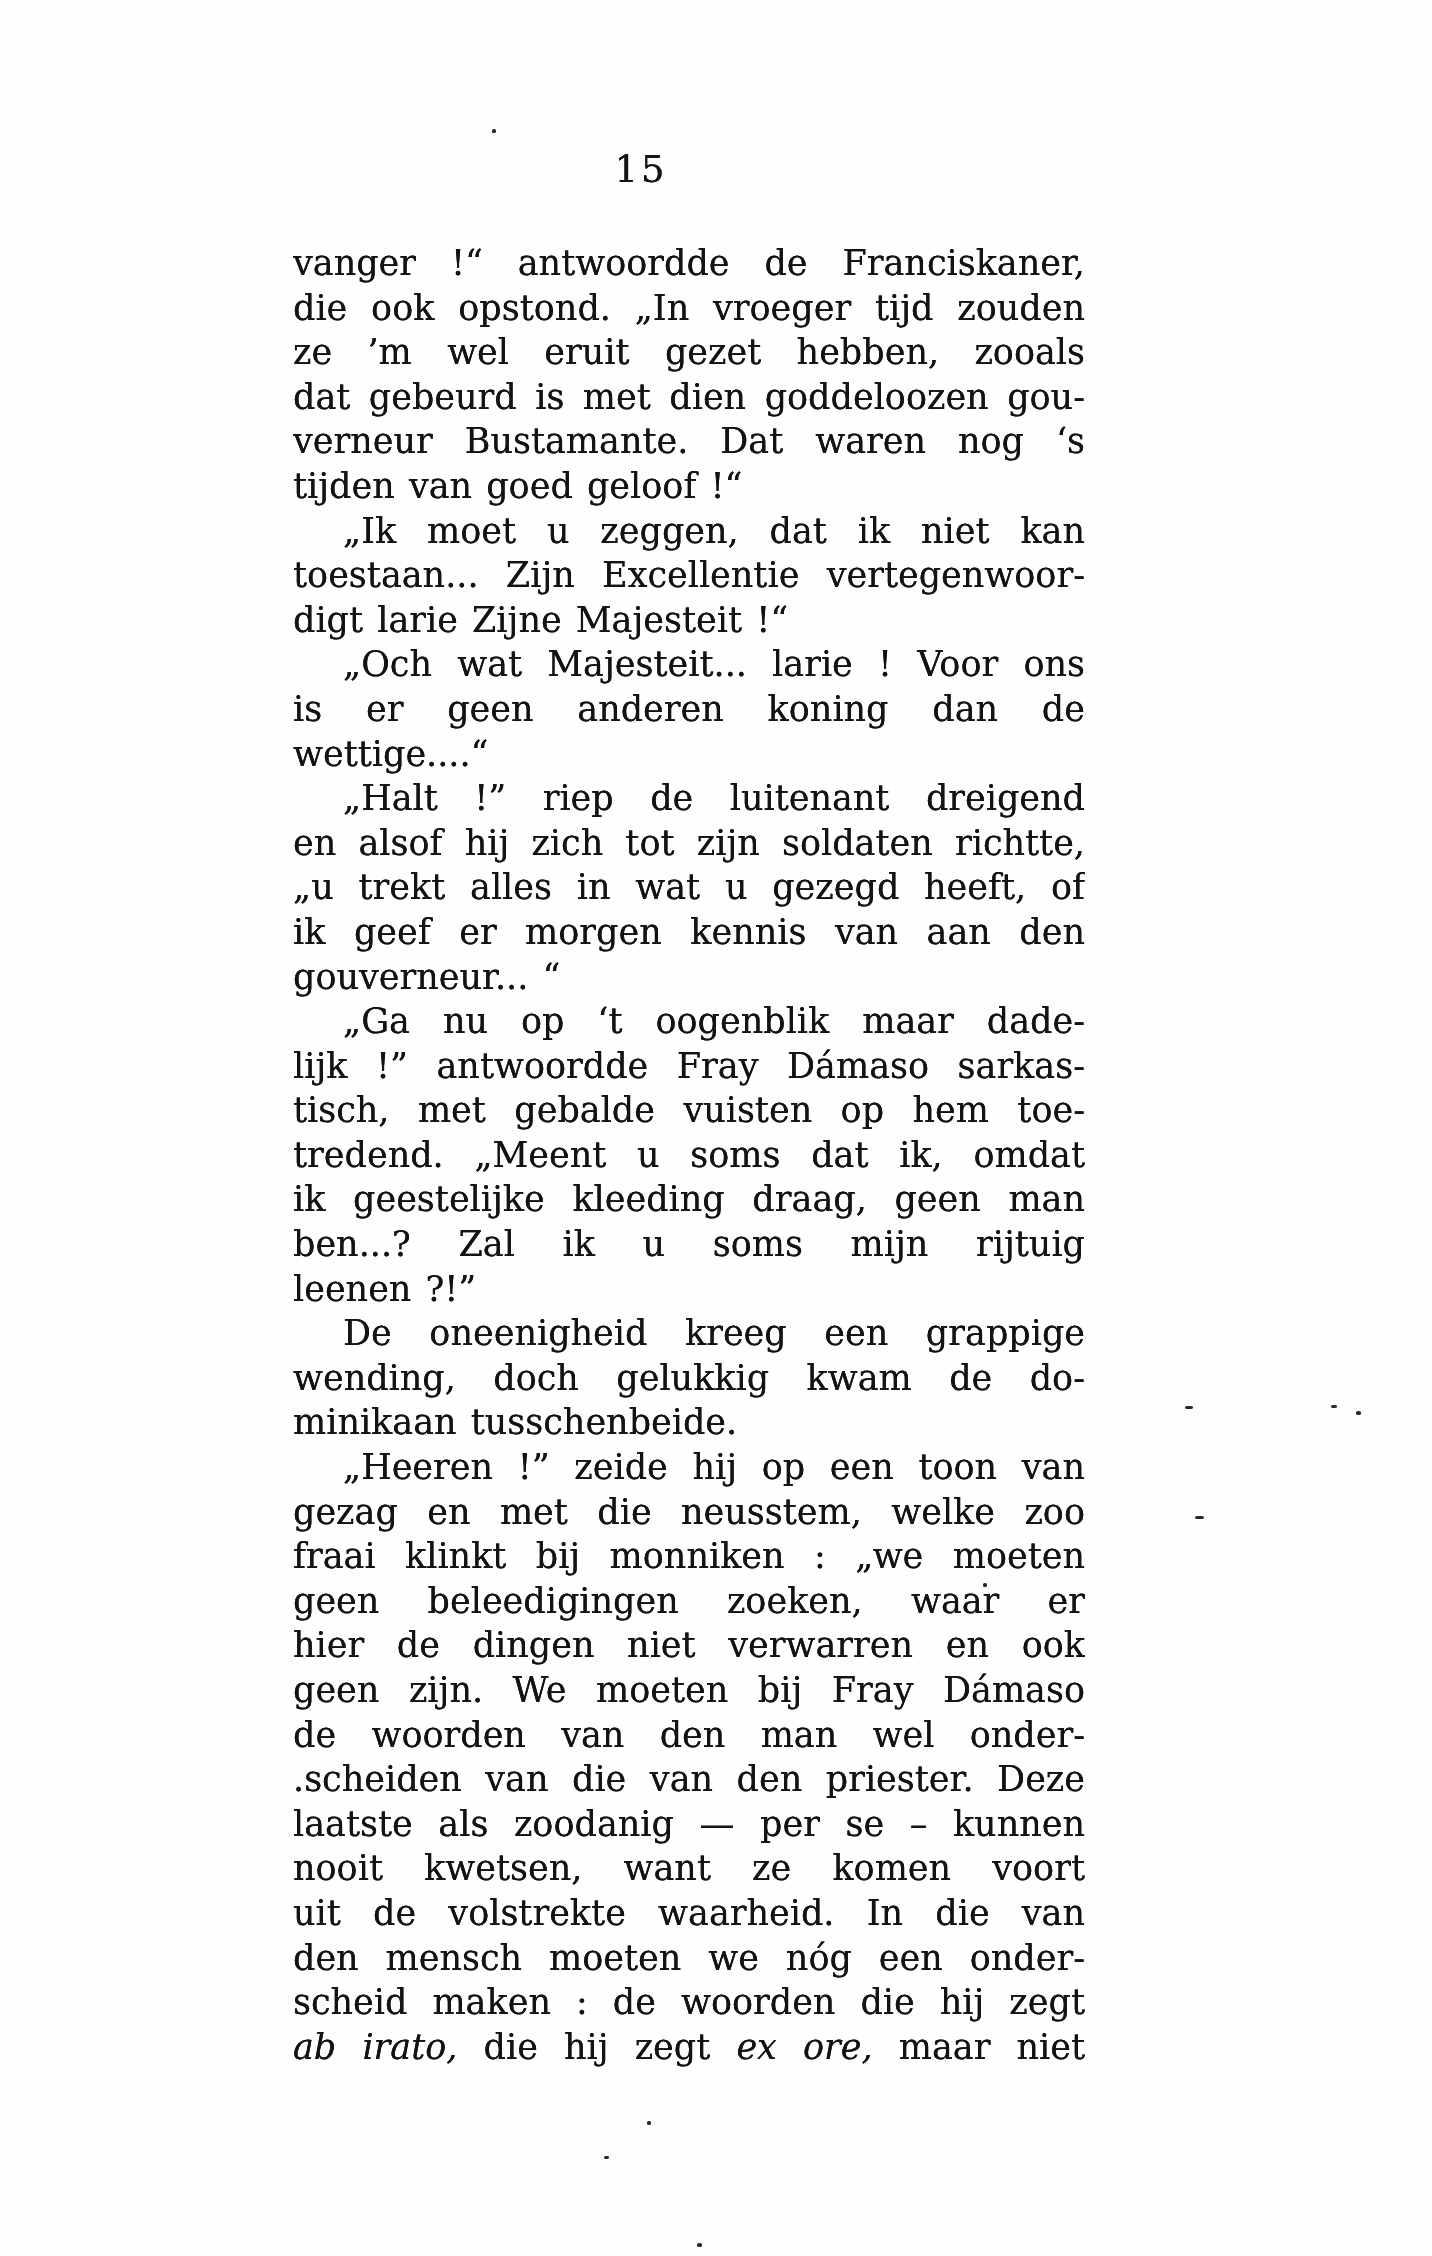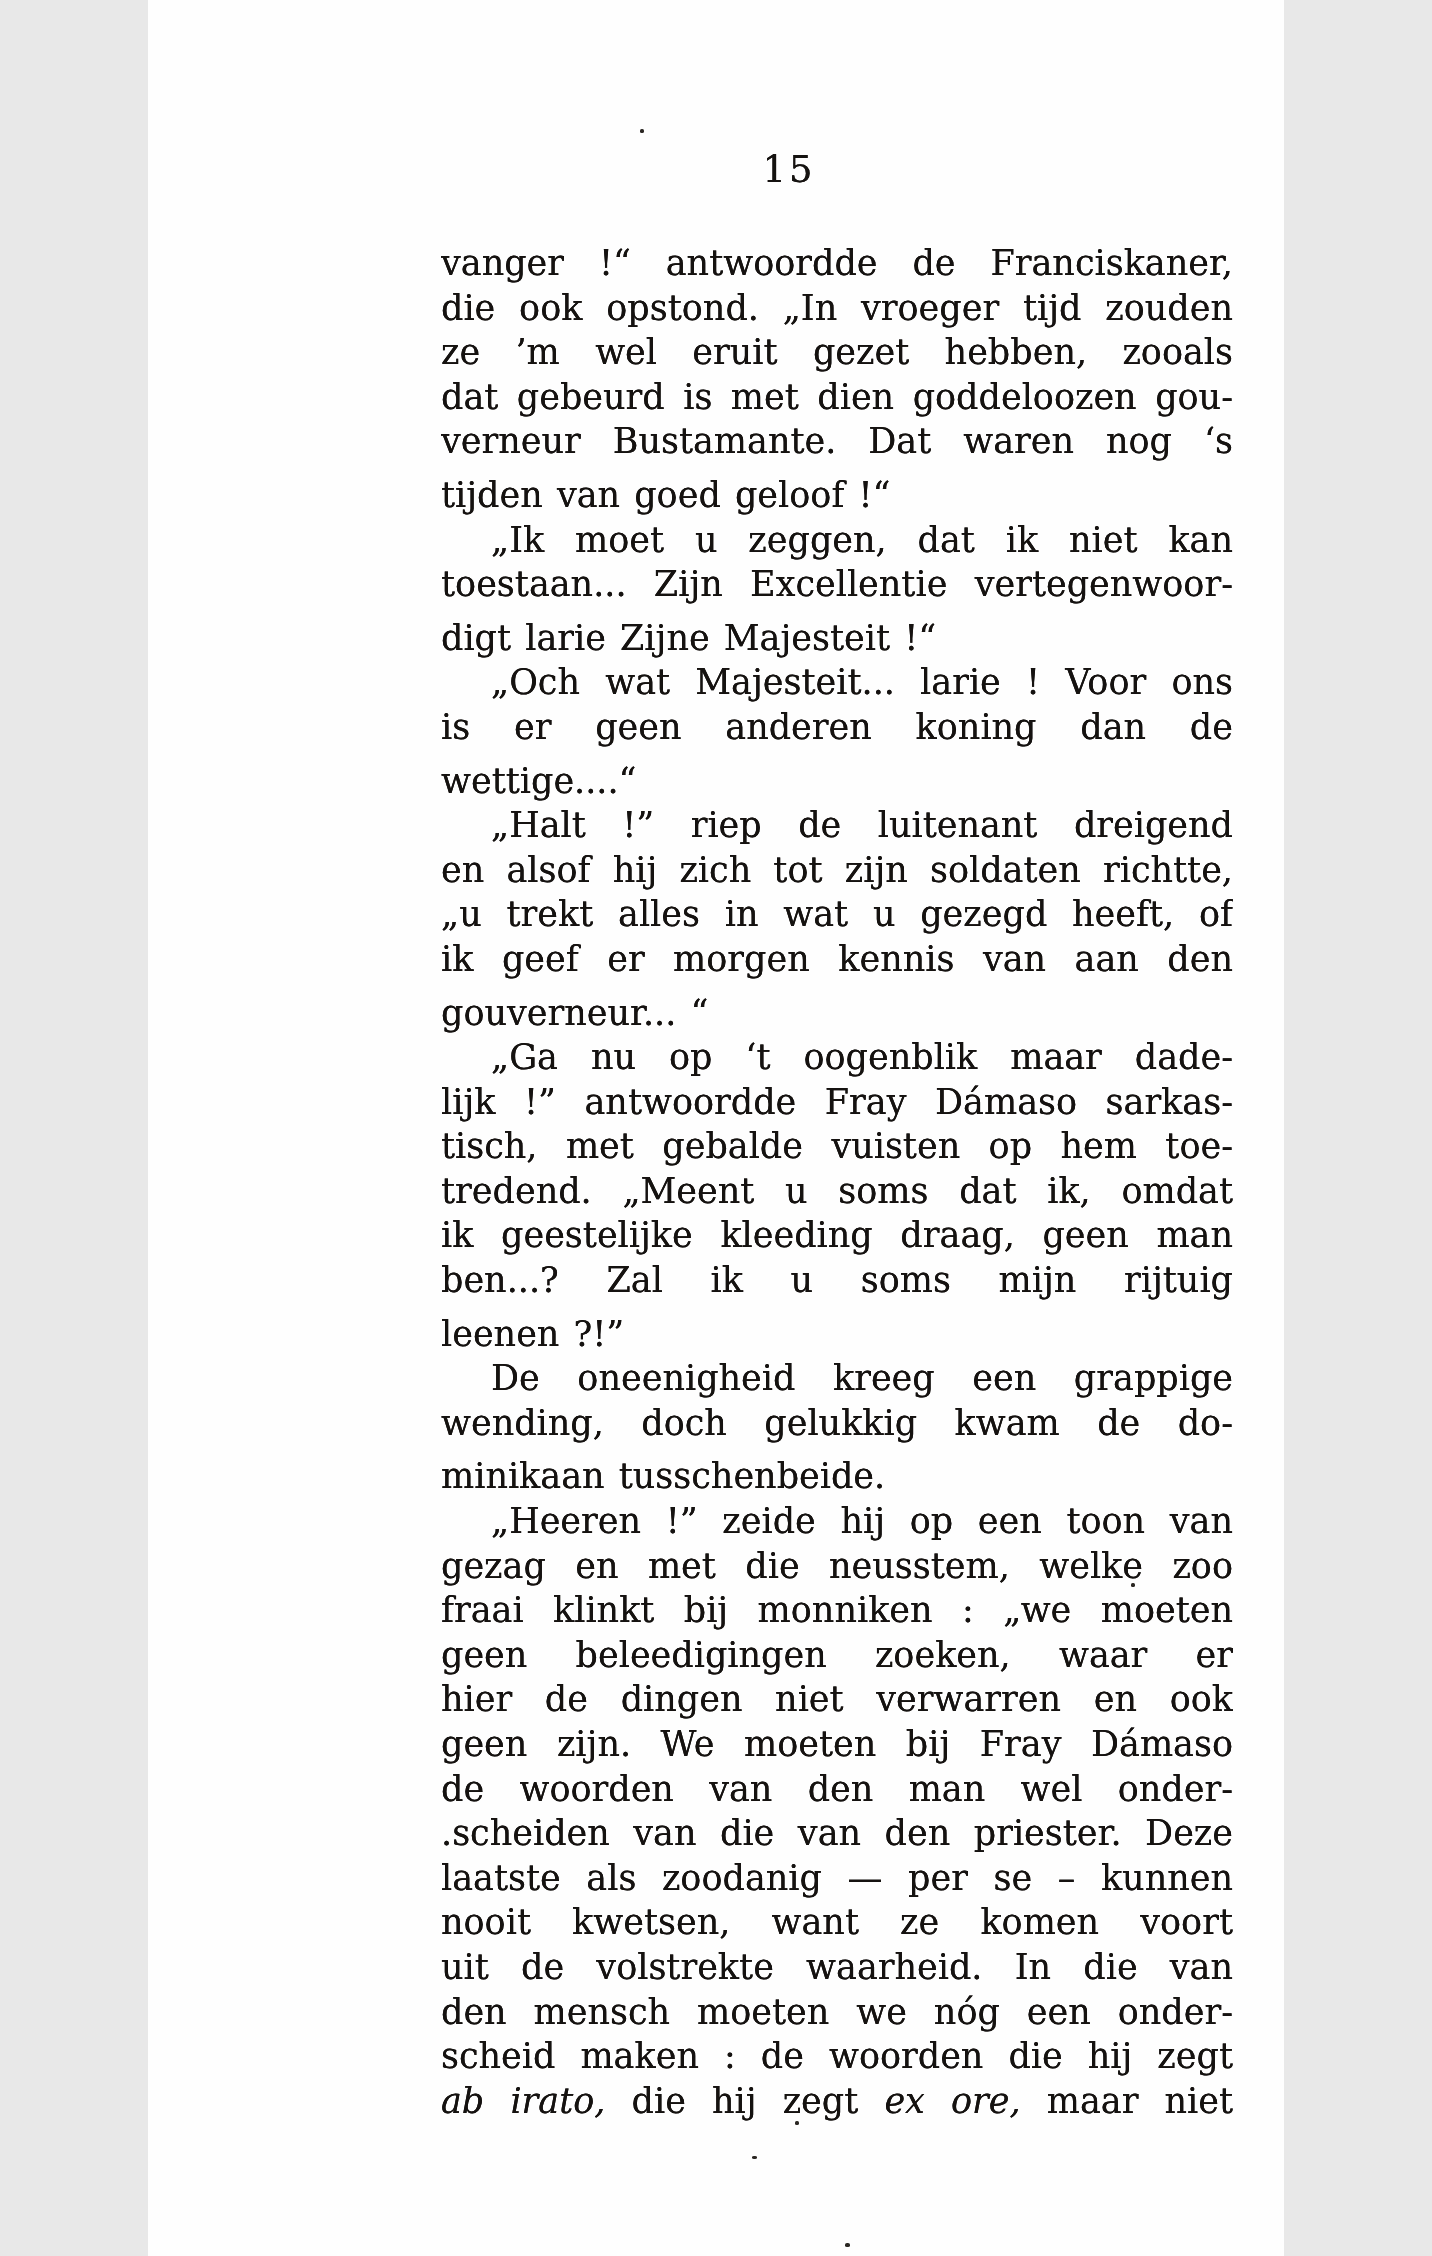--- a/index.html
+++ b/index.html
@@ -2,21 +2,21 @@
 <html><head>
 <meta charset="utf-8">
 <style>
   html, body {
     margin: 0;
     padding: 0;
     background: #e8e8e8;
   }
   .page {
     position: relative;
-    width: 1136px;
+    width: 1432px;
     height: 2256px;
     margin: 0 auto;
     background: #fefefe;
     color: #151210;
     font-family: "DejaVu Serif", "Liberation Serif", serif;
     overflow: hidden;
   }
   .page-number {
     position: absolute;
     top: 148px;
@@ -40,21 +40,20 @@
   .line {
     height: 44.6px;
     overflow: hidden;
     text-align: justify;
     text-align-last: justify;
     text-justify: inter-word;
     white-space: normal;
   }
   .line.end {
     text-align-last: left;
-    margin-top: 9px;
   }
   .line.indent {
     text-indent: 50px;
   }
   .it {
     font-style: italic;
   }
   .speck {
     position: absolute;
     background: #2a2622;

